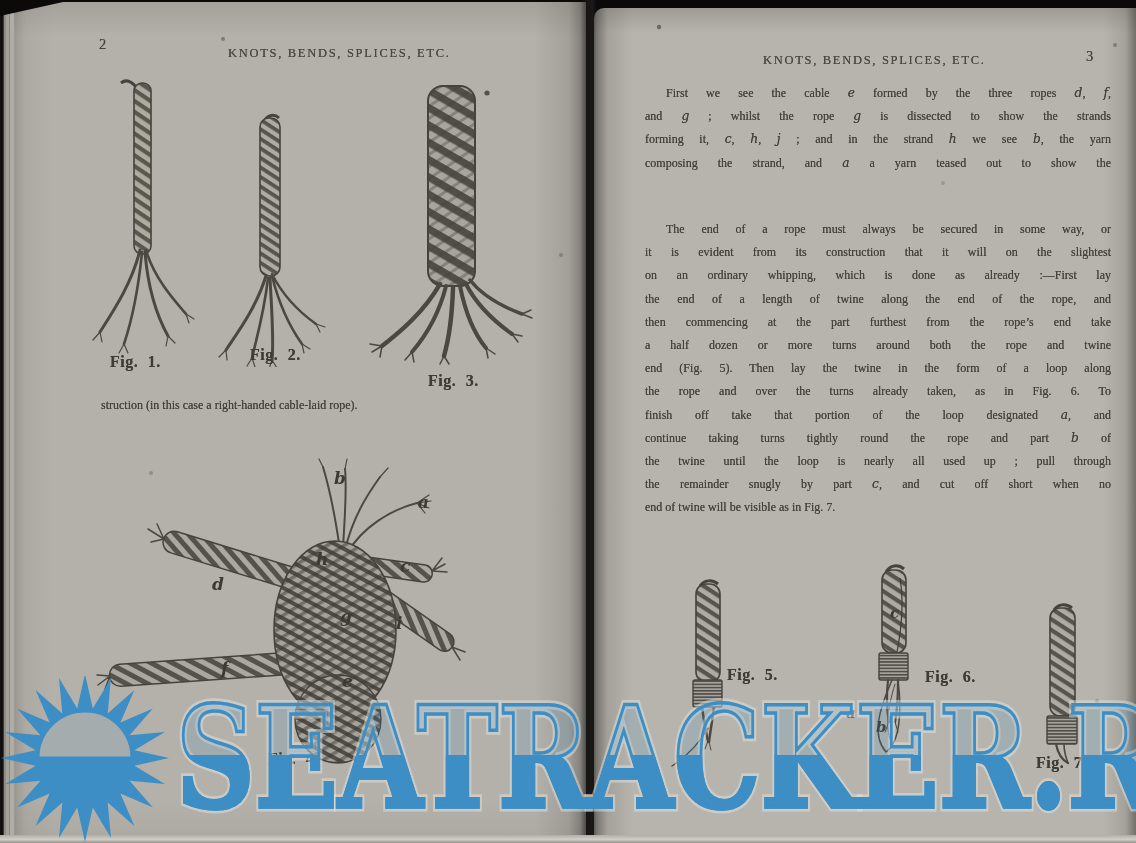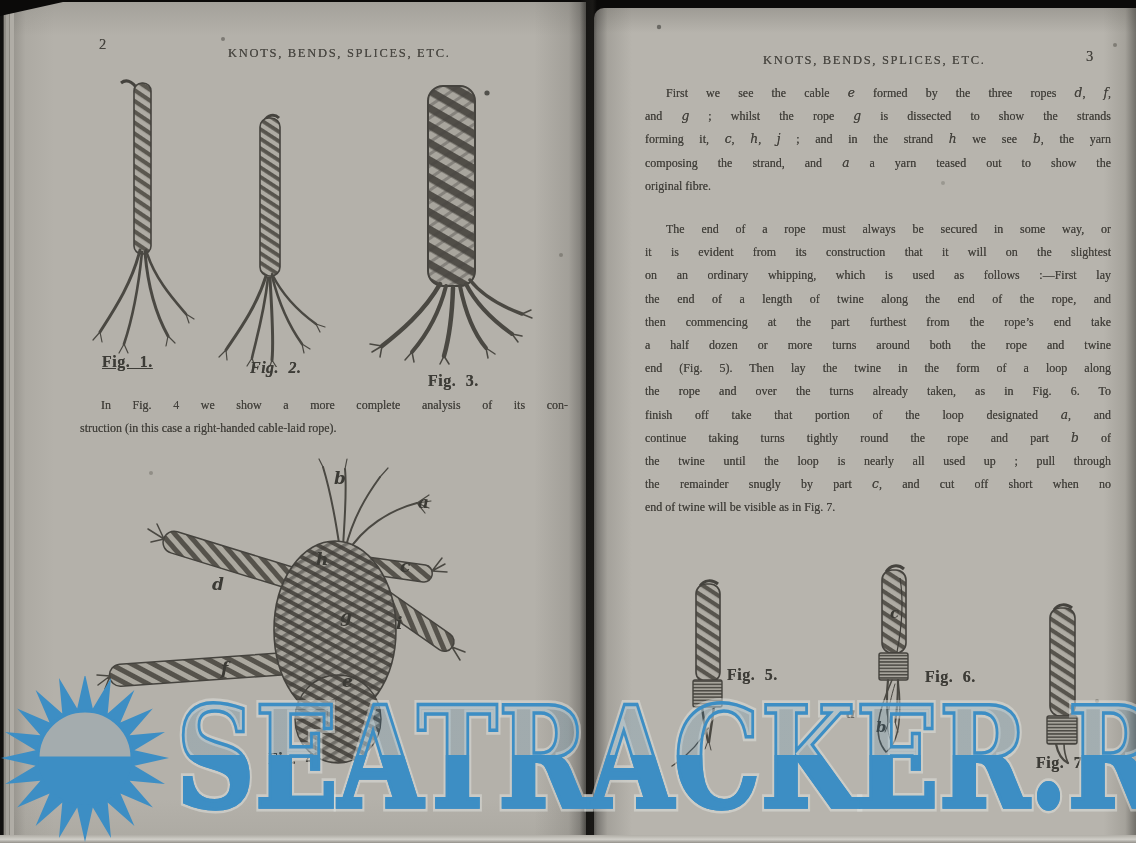--- a/index.html
+++ b/index.html
@@ -116,21 +116,21 @@
       <path d="M52,172 C44,205 26,232 12,254" stroke-width="3"></path>
       <path d="M54,174 C50,215 42,248 36,266" stroke-width="2.6"></path>
       <path d="M57,174 C60,212 70,240 80,258" stroke-width="3"></path>
       <path d="M58,172 C66,200 86,222 98,236" stroke-width="2.6"></path>
       <path d="M12,254 l-7,8 M12,254 l2,10" stroke-width="1.2"></path>
       <path d="M36,266 l-5,9 M36,266 l4,9" stroke-width="1.2"></path>
       <path d="M80,258 l-2,10 M80,258 l7,7" stroke-width="1.2"></path>
       <path d="M98,236 l3,9 M98,236 l8,5" stroke-width="1.2"></path>
     </g>
   </svg>
-  <div class="abs ink caption" style="left:102px; top:353px;text-decoration:underline;">Fig. 1.</div>
+  <div class="abs ink caption" style="left:110px; top:353px;">Fig. 1.</div>
 
   <svg class="fig" style="left:208px; top:112px;" width="130" height="255" viewBox="0 0 130 255">
     <defs>
       <pattern id="p2" patternUnits="userSpaceOnUse" width="8" height="8" patternTransform="rotate(33)">
         <rect width="8" height="8" fill="#aeaba3"></rect>
           <rect width="8" height="3.8" fill="#57544d"></rect>
       </pattern>
     </defs>
     <path d="M56,9 C60,3 66,1 71,6" stroke="#45433e" stroke-width="3" fill="none"></path>
     <rect x="52" y="6" width="20" height="158" rx="9" fill="url(#p2)" stroke="#45433e" stroke-width="1.6"></rect>
@@ -140,21 +140,21 @@
       <path d="M62,166 C64,204 66,228 64,248" stroke-width="3"></path>
       <path d="M64,164 C72,196 84,218 94,232" stroke-width="2.6"></path>
       <path d="M64,162 C76,186 94,202 108,212" stroke-width="2.4"></path>
       <path d="M18,238 l-7,7 M18,238 l1,10" stroke-width="1.2"></path>
       <path d="M44,246 l-5,8 M44,246 l3,9" stroke-width="1.2"></path>
       <path d="M64,248 l-3,9 M64,248 l5,8" stroke-width="1.2"></path>
       <path d="M94,232 l2,9 M94,232 l8,5" stroke-width="1.2"></path>
       <path d="M108,212 l4,8 M108,212 l9,3" stroke-width="1.2"></path>
     </g>
   </svg>
-  <div class="abs ink caption" style="left:250px; top:359px;font-style:italic;">Fig. 2.</div>
+  <div class="abs ink caption" style="left:250px; top:346px;">Fig. 2.</div>
 
   <svg class="fig" style="left:358px; top:80px;" width="185" height="285" viewBox="0 0 185 285">
     <defs>
       <pattern id="p3" patternUnits="userSpaceOnUse" width="15" height="15" patternTransform="rotate(30)">
         <rect width="15" height="15" fill="#a8a59d"></rect>
           <rect width="15" height="7.5" fill="#514e48"></rect>
       </pattern>
       <pattern id="p3b" patternUnits="userSpaceOnUse" width="10" height="10" patternTransform="rotate(-34)">
         <rect width="10" height="10" fill="none"></rect>
           <rect width="10" height="3" fill="#45433e" fill-opacity="0.35"></rect>
@@ -173,21 +173,20 @@
       <path d="M54,272 l-7,8 M54,272 l2,10" stroke-width="1.5"></path>
       <path d="M86,276 l-4,8 M86,276 l5,8" stroke-width="1.5"></path>
       <path d="M128,268 l2,10 M128,268 l9,6" stroke-width="1.5"></path>
       <path d="M154,254 l6,8 M154,254 l10,2" stroke-width="1.5"></path>
       <path d="M164,234 l10,4 M164,234 l9,-4" stroke-width="1.5"></path>
     </g>
   </svg>
   <div class="abs ink caption" style="left:428px; top:364px;margin-top:8px;">Fig. 3.</div>
 
   <div class="abs ink bodytext para" style="left:80px; top:394px; width:488px;">
-      <div class="tline">In Fig. 4 we show a more complete analysis of its con-</div>
       <div class="tline tlast">struction (in this case a right-handed cable-laid rope).</div>
     </div>
 
   <svg class="fig" style="left:95px; top:455px;" width="390" height="312" viewBox="0 0 390 312">
     <defs>
       <pattern id="p4" patternUnits="userSpaceOnUse" width="10" height="10" patternTransform="rotate(32)">
         <rect width="10" height="10" fill="#aba89f"></rect>
           <rect width="10" height="5" fill="#55524b"></rect>
       </pattern>
       <pattern id="x4a" patternUnits="userSpaceOnUse" width="9" height="9" patternTransform="rotate(28)">
@@ -251,26 +250,25 @@
   <div class="abs ink caption" style="left:268px; top:750px;">Fig. 4.</div>
 
   <div class="abs ink running-head" style="left:763px; top:53px;">KNOTS, BENDS, SPLICES, ETC.</div>
   <div class="abs ink pagenum" style="left:1086px; top:48px;">3</div>
 
   <div class="abs ink bodytext para" style="left:645px; top:82px; width:466px;">
       <div class="tline">First we see the cable <i>e</i> formed by the three ropes <i>d</i>, <i>f</i>,</div>
       <div class="tline">and <i>g</i> ; whilst the rope <i>g</i> is dissected to show the strands</div>
       <div class="tline">forming it, <i>c</i>, <i>h</i>, <i>j</i> ; and in the strand <i>h</i> we see <i>b</i>, the yarn</div>
       <div class="tline">composing the strand, and <i>a</i> a yarn teased out to show the</div>
-      <div class="tline tlast">original fibre.</div>
     </div>
   <div class="abs ink bodytext para" style="left:645px; top:218px; width:466px;">
       <div class="tline">The end of a rope must always be secured in some way, or</div>
       <div class="tline">it is evident from its construction that it will on the slightest</div>
-      <div class="tline">on an ordinary whipping, which is used as follows :—First lay</div>
+      <div class="tline">on an ordinary whipping, which is done as already :—First lay</div>
       <div class="tline">the end of a length of twine along the end of the rope, and</div>
       <div class="tline">then commencing at the part furthest from the rope’s end take</div>
       <div class="tline">a half dozen or more turns around both the rope and twine</div>
       <div class="tline">end (Fig. 5).  Then lay the twine in the form of a loop along</div>
       <div class="tline">the rope and over the turns already taken, as in Fig. 6.  To</div>
       <div class="tline">finish off take that portion of the loop designated <i>a</i>, and</div>
       <div class="tline">continue taking turns tightly round the rope and part <i>b</i> of</div>
       <div class="tline">the twine until the loop is nearly all used up ; pull through</div>
       <div class="tline">the remainder snugly by part <i>c</i>, and cut off short when no</div>
       <div class="tline tlast">end of twine will be visible as in Fig. 7.</div>

